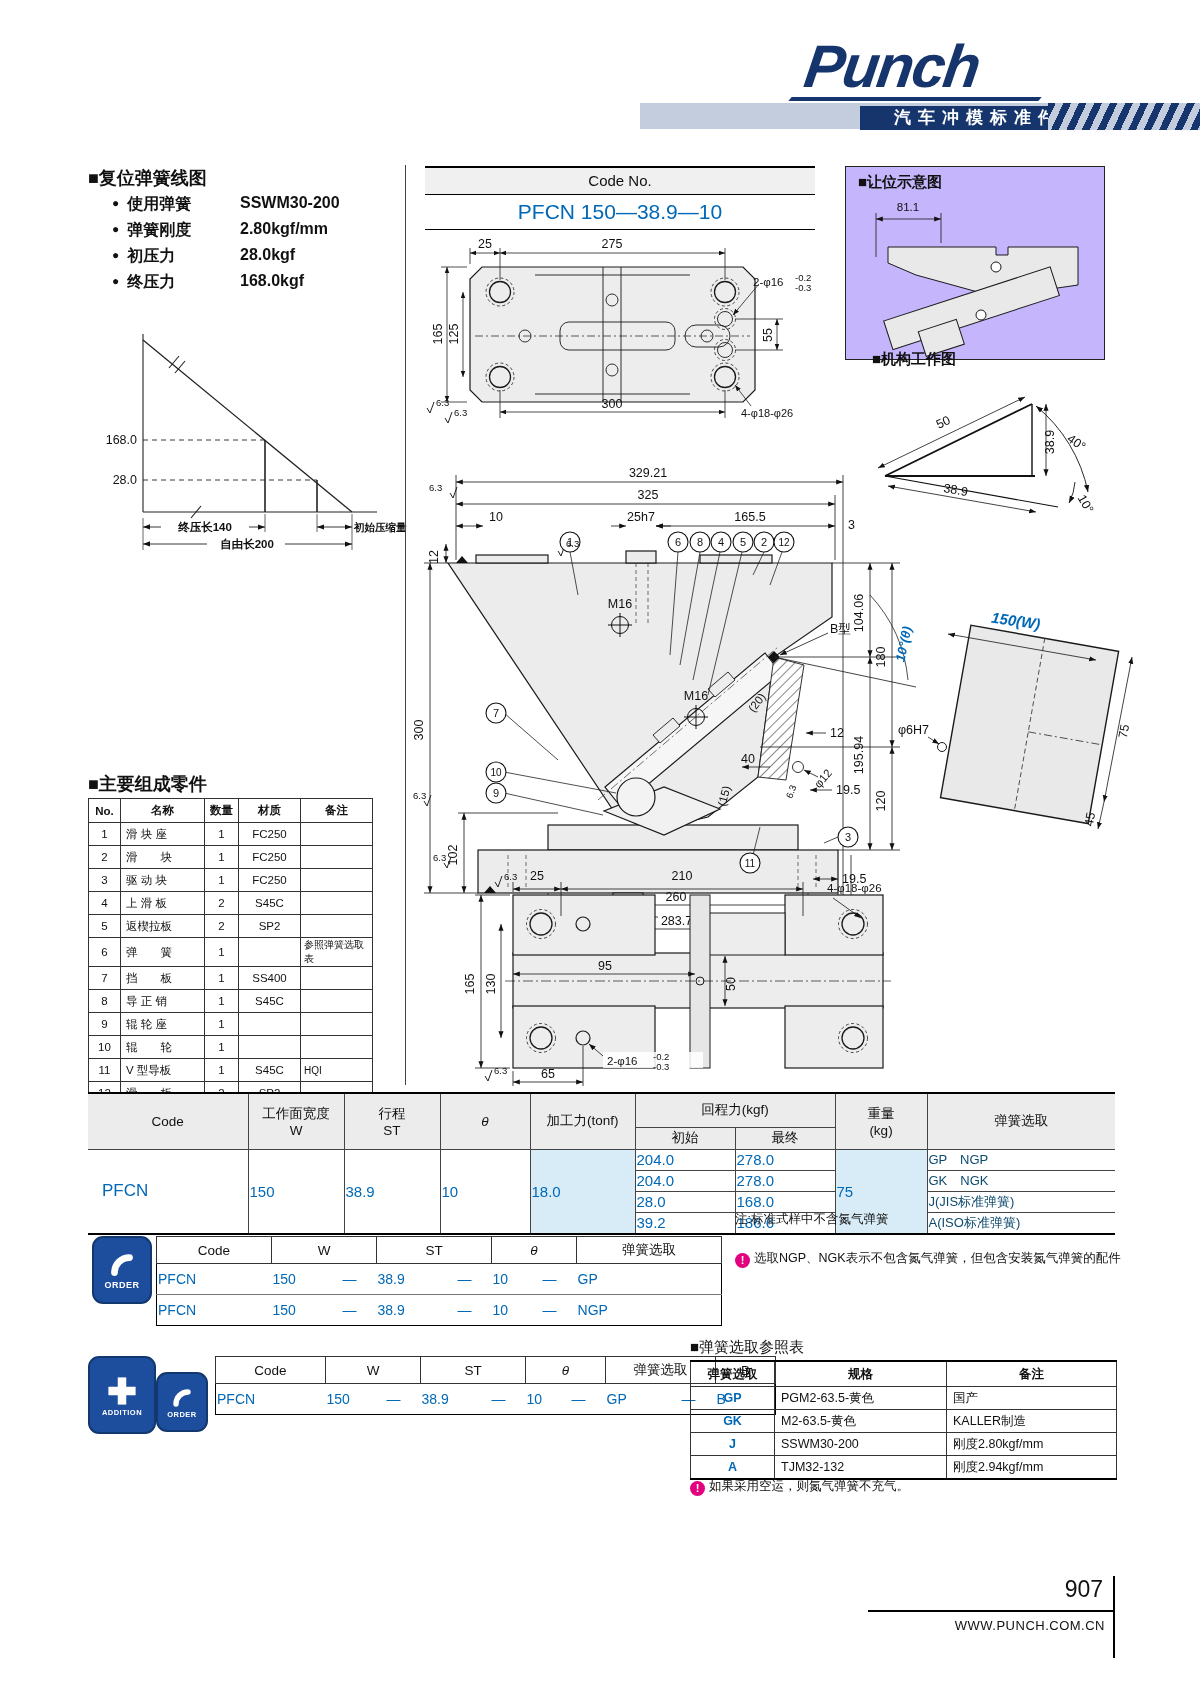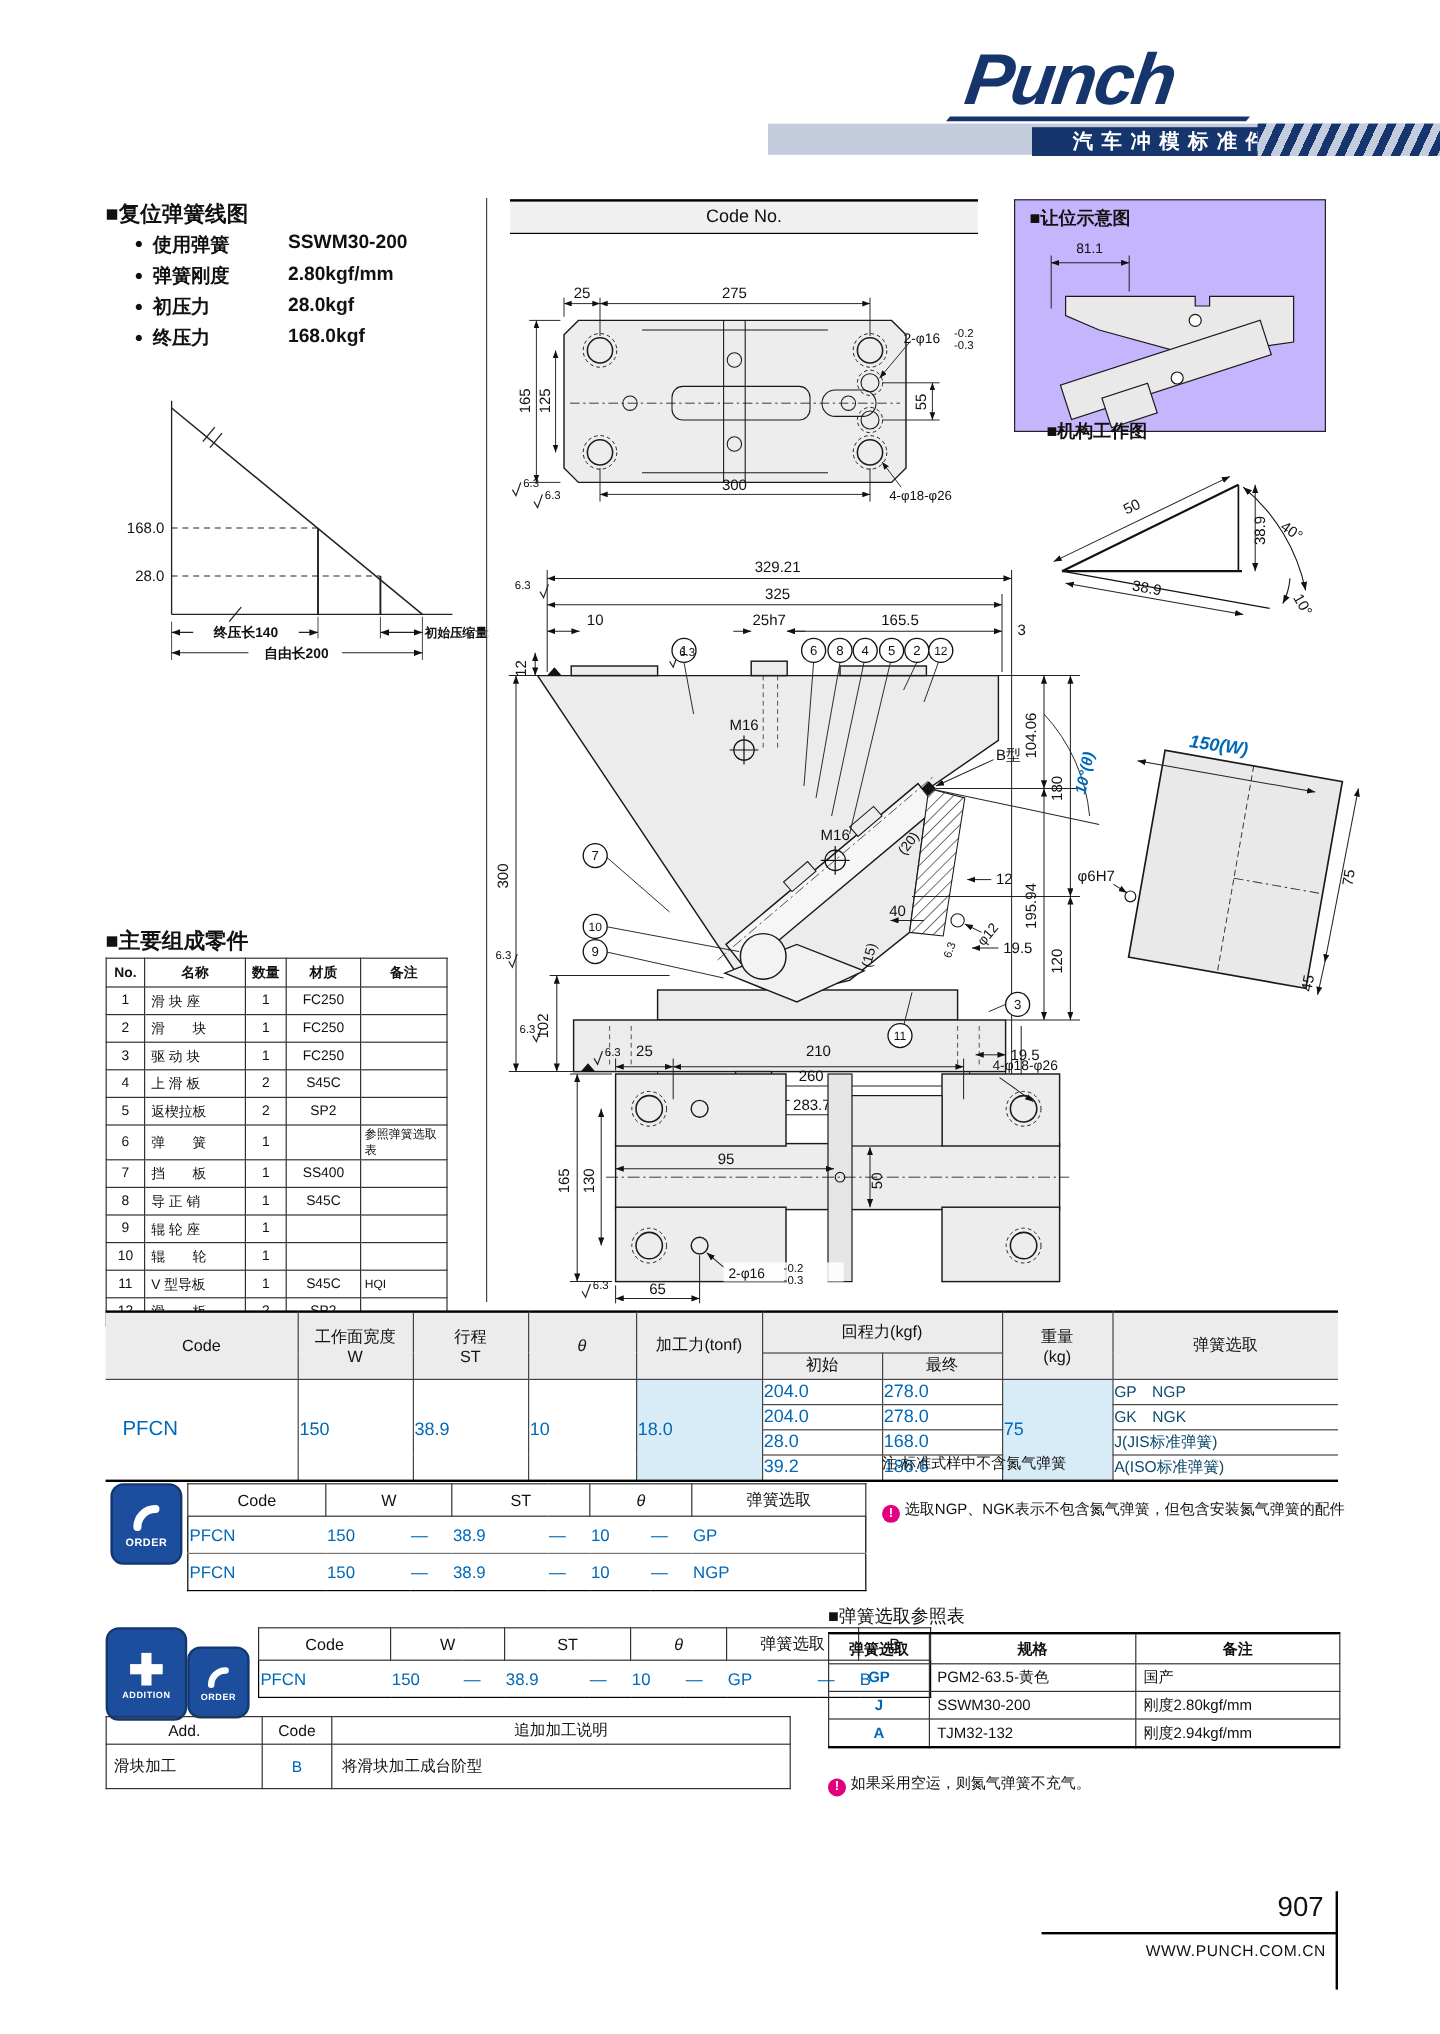--- a/index.html
+++ b/index.html
@@ -141,20 +141,21 @@
     <text class="dim" x="82" y="162" text-anchor="end">28.0</text>
     <text class="dimm" x="150" y="209" text-anchor="middle" font-weight="bold">终压长140</text>
     <text x="299" y="209" font-size="10.5" font-weight="bold">初始压缩量10</text>
     <text class="dimm" x="192" y="226" text-anchor="middle" font-weight="bold">自由长200</text>
   </svg>
 
   <div class="divider" style="left:405px;top:165px;width:1px;height:920px"></div>
 
   <div class="codeno">
     <div class="r1">Code No.</div>
+    <div class="r2">PFCN 150—38.9—10</div>
   </div>
 
   <svg class="abs" style="left:415px;top:222px" width="400" height="205" viewBox="0 0 400 205">
     <defs>
         <marker id="arrT" markerWidth="9" markerHeight="8" refX="8" refY="3" orient="auto-start-reverse">
       <path d="M0,0L8,3L0,6Z" fill="#111"></path>
         </marker>
       </defs>
     <g stroke="#1a1a1a" stroke-width="1.2" fill="#ededed">
       <path d="M67,45 L328,45 L340,57 L340,168 L328,180 L67,180 L55,168 L55,57 Z"></path>
@@ -823,59 +824,45 @@
           <td>—</td>
           <td>10</td>
       <td>—</td>
           <td>GP</td>
           <td>—</td>
       <td>B</td>
         </tr>
   </tbody>
     </table>
 
-  <table class="abs tbl addt" style="left:88px;top:1430px;width:570px">
-    <colgroup>
-        <col style="width:130px">
-        <col style="width:58px">
-        <col style="width:382px">
-      </colgroup>
-    <tbody>
-        <tr>
-      <th>Add.</th>
-      <th>Code</th>
-      <th>追加加工说明</th>
-        </tr>
-    <tr>
-      <td style="text-align:left;padding-left:6px">滑块加工</td>
-      <td style="color:#0068b7">B</td>
-      <td style="text-align:left;padding-left:8px">将滑块加工成台阶型</td>
-        </tr>
-  </tbody>
-    </table>
 
   <div class="abs" style="left:690px;top:1338px;font-size:15px;font-weight:normal">■弹簧选取参照表</div>
   <table class="abs tbl sref" style="left:690px;top:1360px;width:426px">
     <colgroup>
         <col style="width:84px">
         <col style="width:172px">
         <col style="width:170px">
       </colgroup>
     <tbody>
         <tr>
       <th>弹簧选取</th>
       <th>规格</th>
       <th>备注</th>
         </tr>
     <tr>
           <td class="c1">GP</td>
           <td class="l">PGM2-63.5-黄色</td>
           <td class="l">国产</td>
         </tr>
     <tr>
+          <td class="c1">GK</td>
+          <td class="l">M2-63.5-黄色</td>
+          <td class="l">KALLER制造</td>
+        </tr>
+    <tr>
           <td class="c1">J</td>
           <td class="l">SSWM30-200</td>
           <td class="l">刚度2.80kgf/mm</td>
         </tr>
     <tr>
           <td class="c1">A</td>
           <td class="l">TJM32-132</td>
           <td class="l">刚度2.94kgf/mm</td>
         </tr>
   </tbody>

